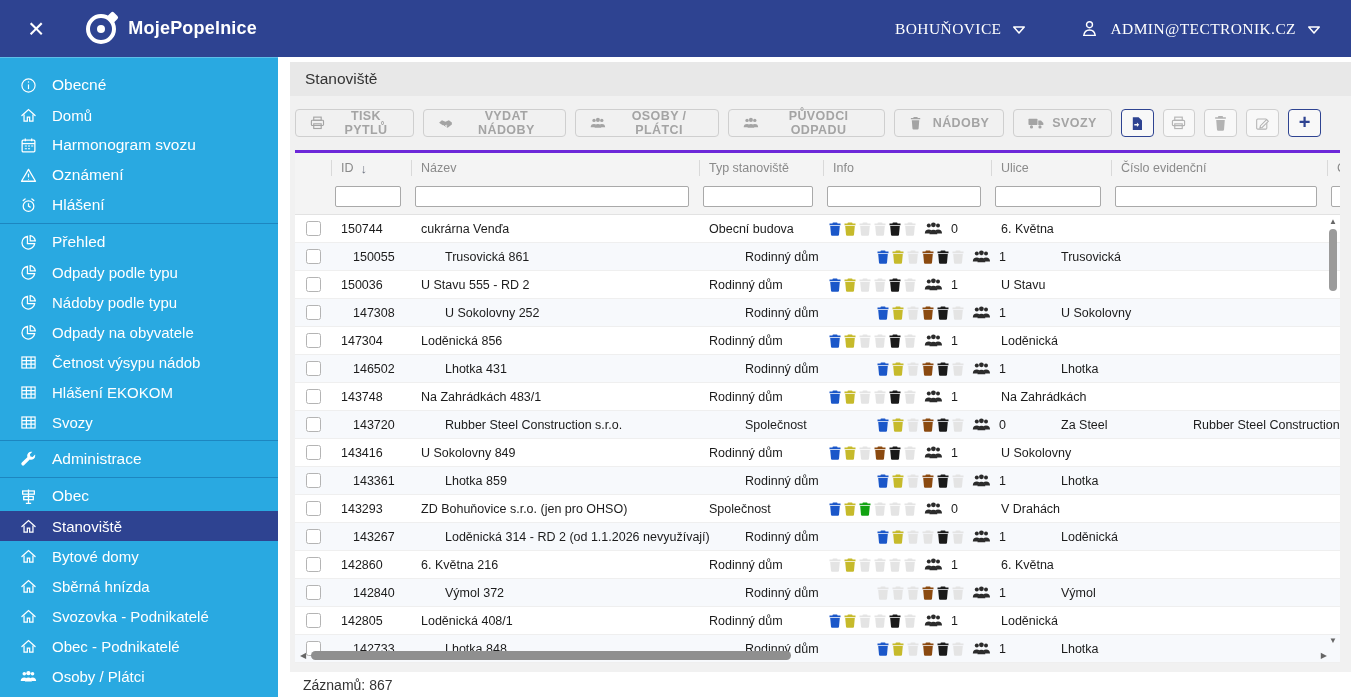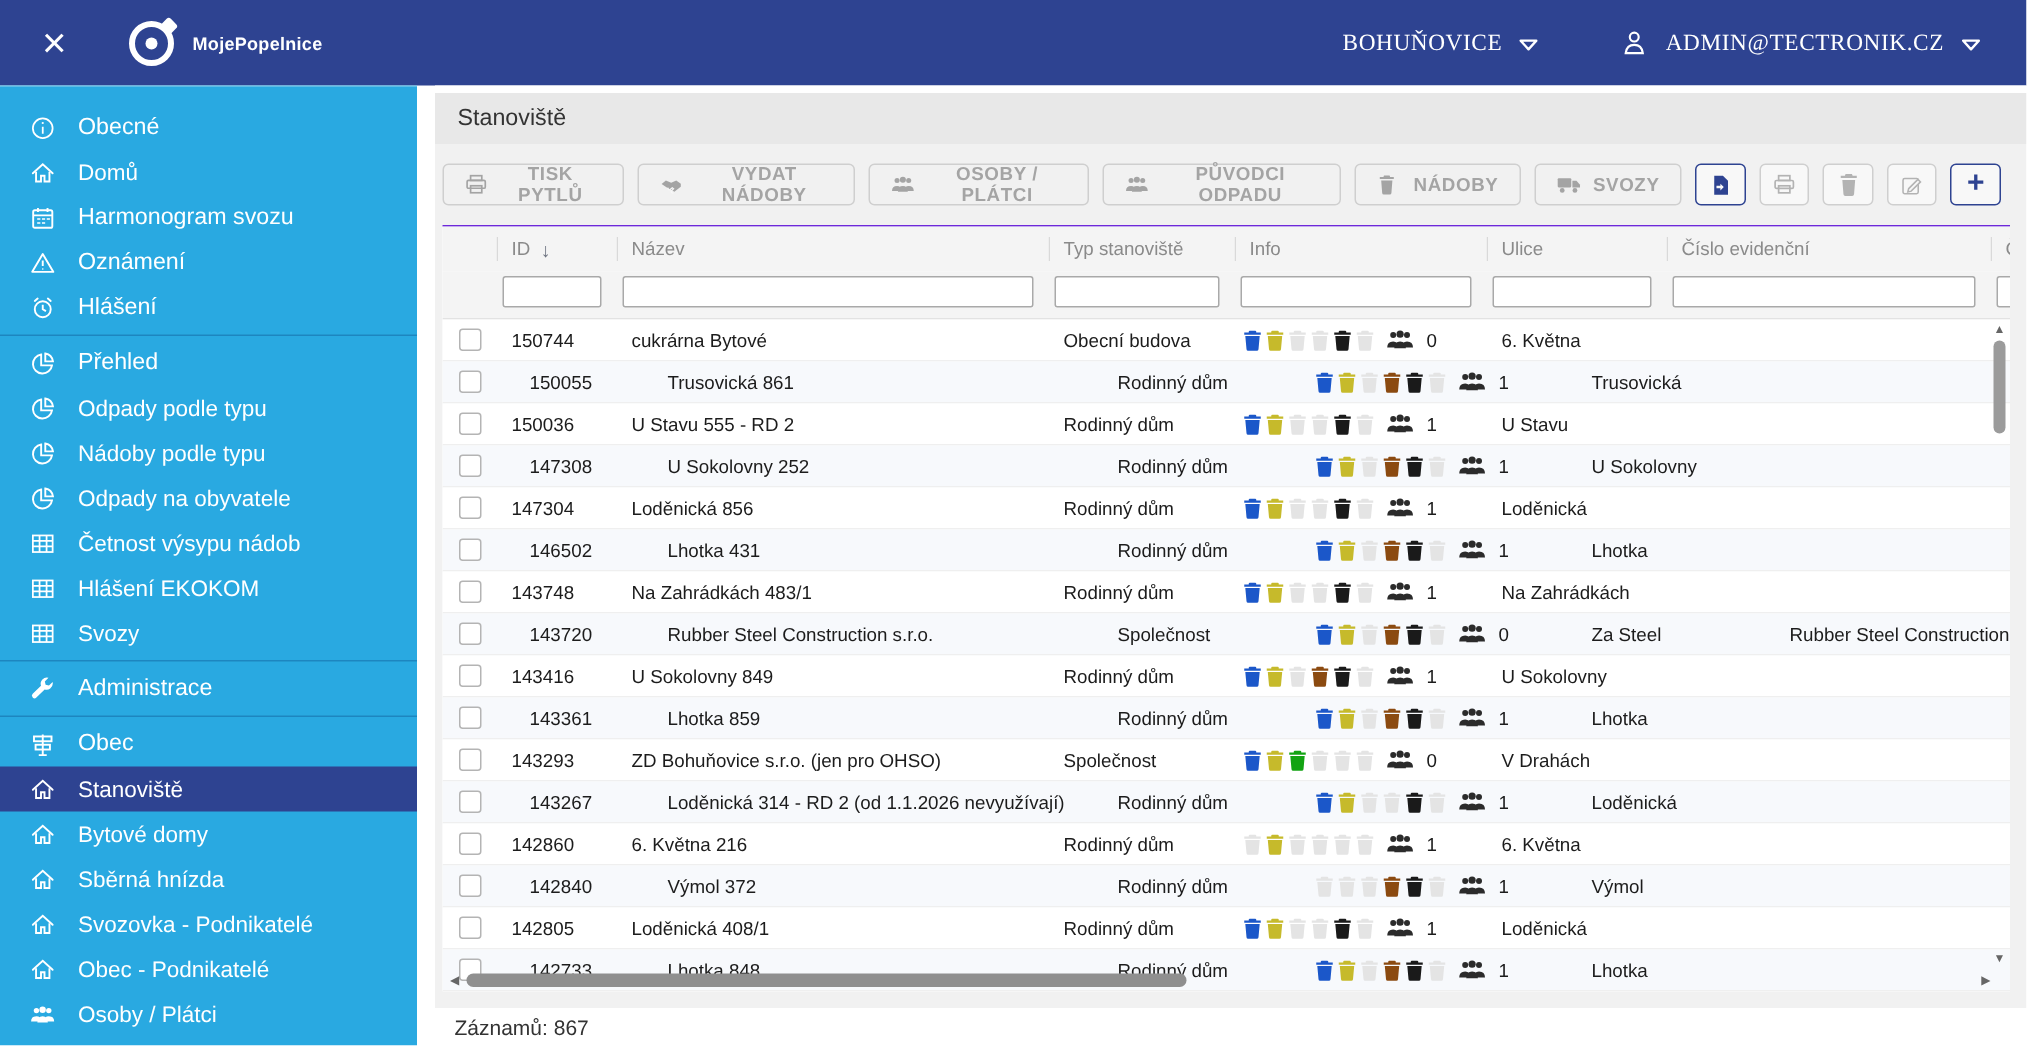--- a/index.html
+++ b/index.html
@@ -7,21 +7,21 @@
     font-family:"Liberation Sans", sans-serif; }
 
   
   .topbar { height:57px; background:var(--topbar,#2e4391); display:flex; align-items:center; color:#fff; }
   .close-btn { background:none; border:none; color:#fff; font-size:28px; line-height:1;
     margin-left:28px; cursor:pointer; font-family:inherit; }
   .logo { width:34px; height:34px; margin-left:40px; position:relative; flex:none; }
   .logo-ring { position:absolute; inset:2px; border:4px solid #fff; border-radius:50%; }
   .logo-dot  { position:absolute; left:13px; top:13px; width:8px; height:8px; background:#fff; border-radius:50%; }
   .logo-notch{ position:absolute; right:1px; top:1px; width:9px; height:9px; background:#fff; transform:rotate(45deg); border-radius:2px; }
-  .app-title { font-size:12px; font-weight:bold; margin-left:10px; letter-spacing:.2px; }
+  .app-title { font-size:18px; font-weight:bold; margin-left:10px; letter-spacing:.2px; }
   .topbar-right { margin-left:auto; display:flex; align-items:center; gap:54px; padding-right:30px;font-family:Liberation Serif, serif; }
   .tb-group { display:flex; align-items:center; gap:11px; cursor:pointer; font-size:15.5px; letter-spacing:.4px; }
   .chev { display:inline-flex; margin-top:2px; }
 
   
   .layout { display:flex; height:640px;border-radius:20px; }
   .sidebar { width:278px; flex:none; background:var(--sidebar,#29a9e1); padding-top:12px;
     border-top:1px solid rgba(255,255,255,.25); }
   .sitem { height:30px; display:flex; align-items:center; gap:14px; color:#fff; font-size:15.5px;
     padding-left:19px; cursor:pointer; white-space:nowrap; }
@@ -30,33 +30,33 @@
   .sicon { width:19px; display:inline-flex; justify-content:center; flex:none; }
   .sicon svg { width:17px; height:17px; }
   .sdivider { border-top:1px solid rgba(10,80,140,.38); margin:3px 0; }
 
   .content { flex:1; background:#fff; display:flex; flex-direction:column; margin-left:12px; }
   .title-band { margin-top:5px; height:34px; background:#e8e8e8; display:flex; align-items:center;
     padding-left:15px; font-size:15.5px; color:#333; }
   .gray-area { flex:1; background:#f1f1f1; padding-left:5px; position:relative; }
 
   
-  .toolbar { height:54px; display:flex; align-items:center; justify-content:flex-end; gap:9px; padding-right:17px; }
+  .toolbar { height:54px; display:flex; align-items:center; justify-content:flex-end; gap:9px; padding-right:30px; }
   .tbtn { height:28px; border:1px solid #cfcfcf; border-radius:4px; background:transparent; color:#a4a4a4;
     font-size:12.5px; font-weight:bold; letter-spacing:.4px; display:inline-flex; align-items:center;
     gap:8px; padding:0 14px; cursor:default; font-family:inherit; }
   .bicon { display:inline-flex; }
   .tbtn svg, .ibtn svg { display:block; }
   .ibtn { width:37px; height:28px; border:1px solid #cfcfcf; border-radius:4px; background:#f8f8f8;
     color:#b3b3b3; display:inline-flex; align-items:center; justify-content:center; cursor:default; }
   .ibtn.enabled { border-color:var(--accent,#2e4391); color:var(--accent,#2e4391); cursor:pointer; }
   .plus-glyph { font-size:20px; font-weight:bold; line-height:1; margin-top:-2px; }
 
   
-  .table-wrap { position:relative; width:1045px; background:#fff; overflow:hidden; border-top:1px solid #6d28d9; }
+  .table-wrap { position:relative; width:1045px; background:#fff; overflow:hidden; border-top:3px solid #6d28d9; }
   .grid { display:grid; grid-template-columns:36px 80px 288px 124px 168px 120px 216px 26px; }
   .thead { height:30px; background:#f4f4f4; }
   .th { display:flex; align-items:center; padding-left:10px; font-size:12.5px; color:#8a8a8a;
     position:relative; gap:7px; overflow:hidden; white-space:nowrap; }
   .th:not(:first-child)::before { content:''; position:absolute; left:0; top:7px; bottom:7px; width:1px; background:#d9d9d9; }
   .sort { color:#6d7380; font-size:13px; }
   .tfilters { height:32px; background:#f4f4f4; border-bottom:1px solid #e2e2e2; }
   .tf { display:flex; align-items:center; padding:0 10px 4px 4px; }
   .finput { width:100%; height:21px; border:1px solid #a9a9a9; border-radius:2px; background:#fff;
     font-family:inherit; font-size:12px; padding:0 4px; }
@@ -474,21 +474,21 @@
             <div class="tf">
               <input class="finput" value="" style="">
             </div>
           </div>
         <div id="tbody">
             <div class="trow grid">
               <div class="td td-check">
                 <span class="cb"></span>
               </div>
               <div class="td">150744</div>
-              <div class="td">cukrárna Bytové</div>
+              <div class="td">cukrárna Venďa</div>
               <div class="td">Obecní budova</div>
               <div class="td td-info">
                 <span class="bin">
                   <svg width="12" height="14" viewBox="0 0 12 14">
                     <path fill="#1b57c9" d="M4.2.5h3.6q.7 0 .7.7v.4h3v1.6H.5V1.6h3v-.4q0-.7.7-.7zM1.2 4h9.6l-.8 8.8q-.1 1-1.1 1H3.1q-1 0-1.1-1z"></path>
                   </svg>
                 </span>
                 <span class="bin">
                   <svg width="12" height="14" viewBox="0 0 12 14">
                     <path fill="#c6ba2b" d="M4.2.5h3.6q.7 0 .7.7v.4h3v1.6H.5V1.6h3v-.4q0-.7.7-.7zM1.2 4h9.6l-.8 8.8q-.1 1-1.1 1H3.1q-1 0-1.1-1z"></path>

